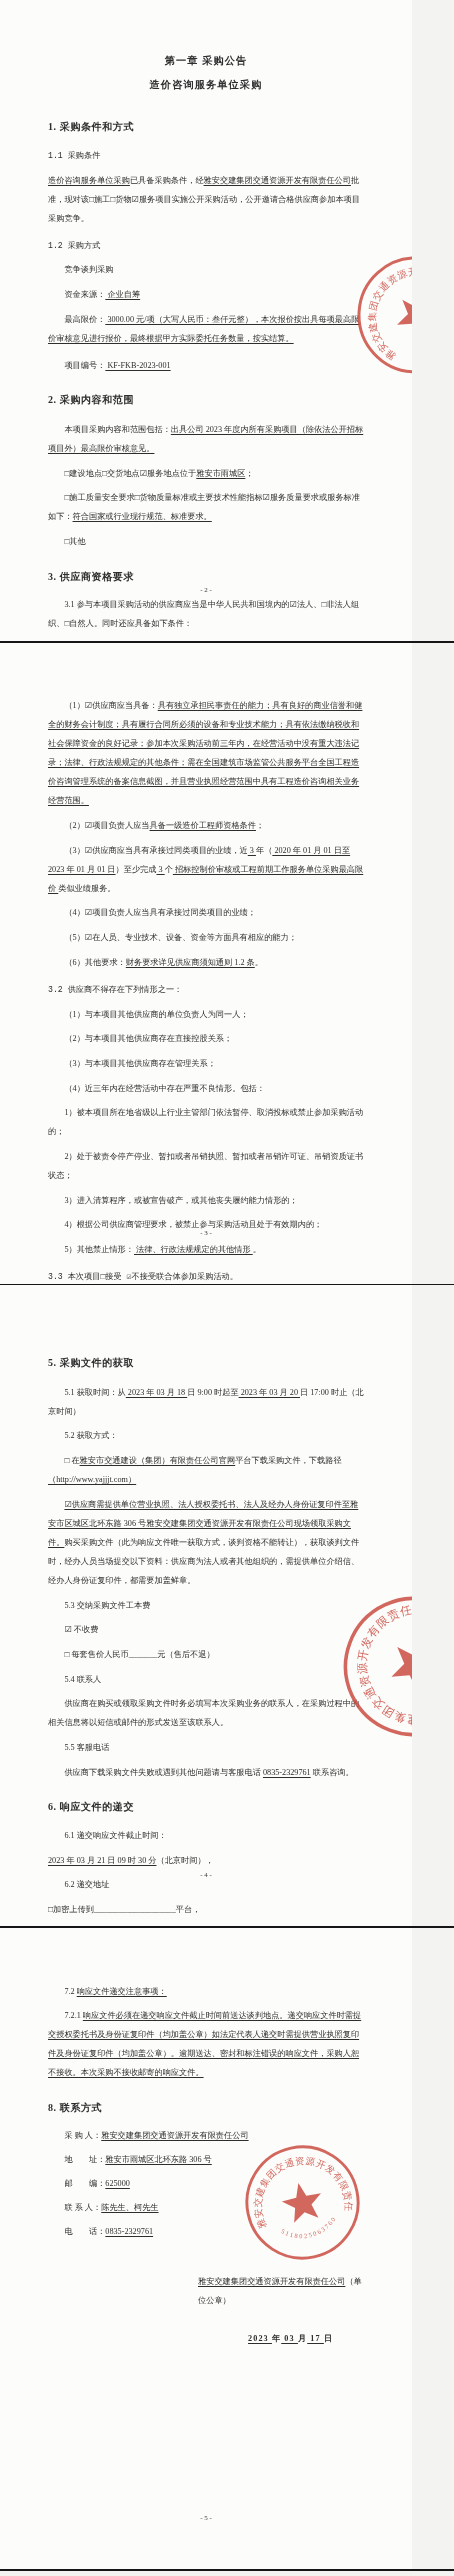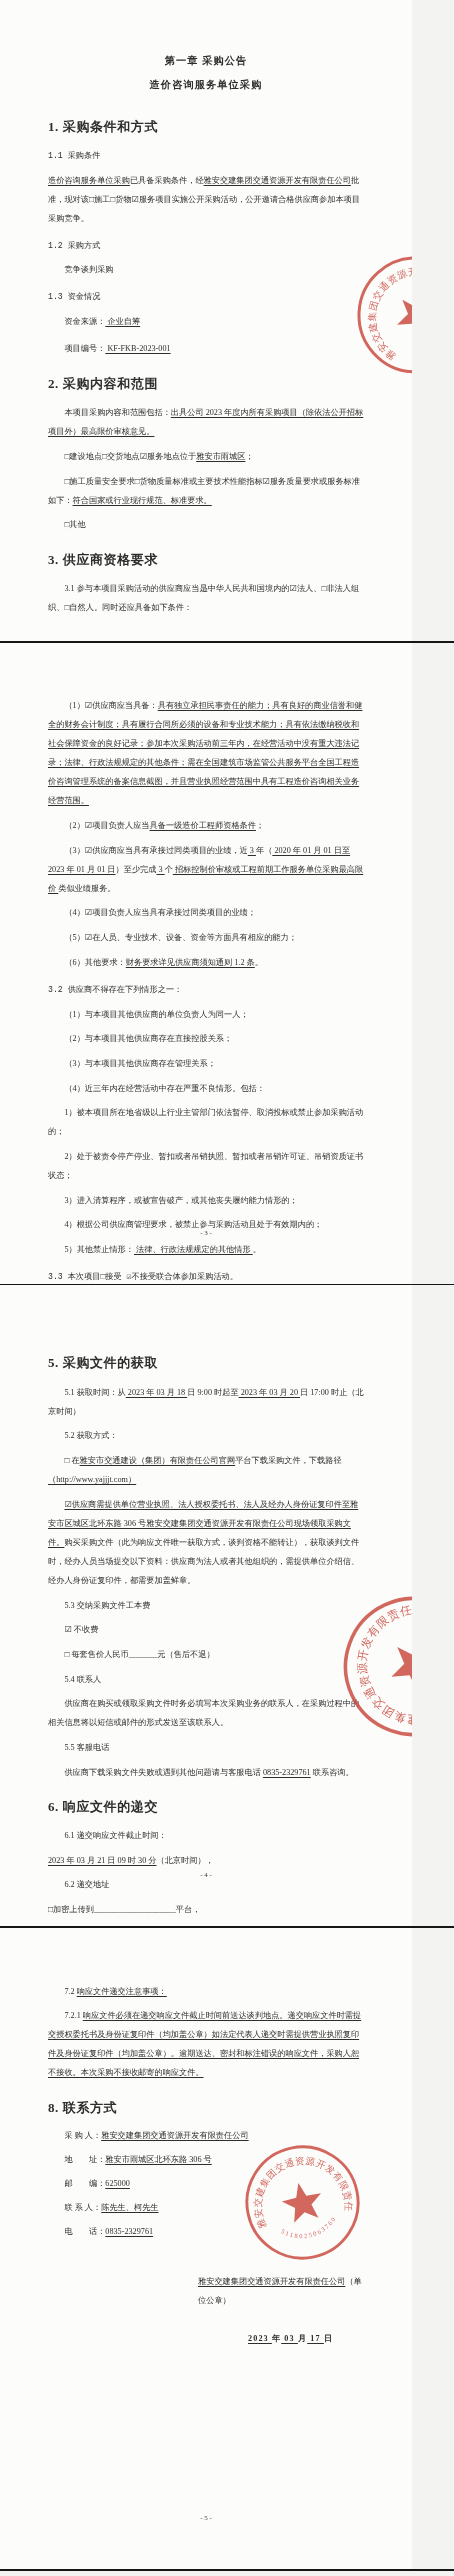--- a/index.html
+++ b/index.html
@@ -25,21 +25,21 @@
   p{margin:0;}
   .title{
     text-align:center;font-weight:bold;font-size:10.2px;
     padding-top:49px;line-height:24px;letter-spacing:1.1px;
   }
   .subtitle{
     text-align:center;font-weight:bold;font-size:10.2px;
     line-height:24px;letter-spacing:1.1px;
   }
   .h{
-    font-weight:bold;font-size:13px;line-height:21.6px;
+    font-weight:bold;font-size:10px;line-height:21.6px;
     margin-top:14.8px;letter-spacing:0.6px;
   }
   .sub{margin-top:8px;font-family:Liberation Mono, monospace;}
   .para{margin-top:5.7px;}
   .ti{text-indent:2em;}
   .u{text-decoration:underline;text-underline-offset:2.3px;}
   .footer{
     position:absolute;left:0;right:0;bottom:47px;
     text-align:center;font-size:7px;color:#3a3a3a;
   }
@@ -63,22 +63,22 @@
     <p class="title">第一章 采购公告</p>
     <p class="subtitle">造价咨询服务单位采购</p>
 
     <p class="h" style="margin-top:19.3px">1. 采购条件和方式</p>
     <p class="sub">1.1 采购条件</p>
     <p class="para"><span class="u">造价咨询服务单位采购</span><span>已具备采购条件，经</span><span class="u">雅安交建集团交通资源开发有限责任公司</span><span>批准，现对该□施工□货物☑服务项目实施公开采购活动，公开邀请合格供应商参加本项目采购竞争。</span></p>
 
     <p class="sub">1.2 采购方式</p>
     <p class="para ti">竞争谈判采购</p>
 
-    <p class="sub">1.3 资金情况</p>
     <p class="para ti"><span>资金来源：</span><span class="u"> 企业自筹 </span></p>
+    <p class="para ti"><span>最高限价：</span><span class="u"> 3000.00 元/项（大写人民币：叁仟元整），本次报价按出具每项最高限价审核意见进行报价，最终根据甲方实际委托任务数量，按实结算。</span></p>
     <p class="para ti" style="margin-top:8px"><span>项目编号：</span><span class="u"> KF-FKB-2023-001 </span></p>
 
     <p class="h">2. 采购内容和范围</p>
     <p class="para ti" style="margin-top:9px"><span>本项目采购内容和范围包括：</span><span class="u">出具公司 2023 年度内所有采购项目（除依法公开招标项目外）最高限价审核意见。</span></p>
     <p class="para ti"><span>□建设地点□交货地点☑服务地点位于</span><span class="u">雅安市雨城区</span><span>；</span></p>
     <p class="para ti"><span>□施工质量安全要求□货物质量标准或主要技术性能指标☑服务质量要求或服务标准如下：</span><span class="u">符合国家或行业现行规范、标准要求。</span></p>
     <p class="para ti">□其他</p>
 
     <p class="h">3.  供应商资格要求</p>
     <p class="para ti" style="margin-top:8px">3.1 参与本项目采购活动的供应商应当是中华人民共和国境内的☑法人、□非法人组织、□自然人。同时还应具备如下条件：</p>

